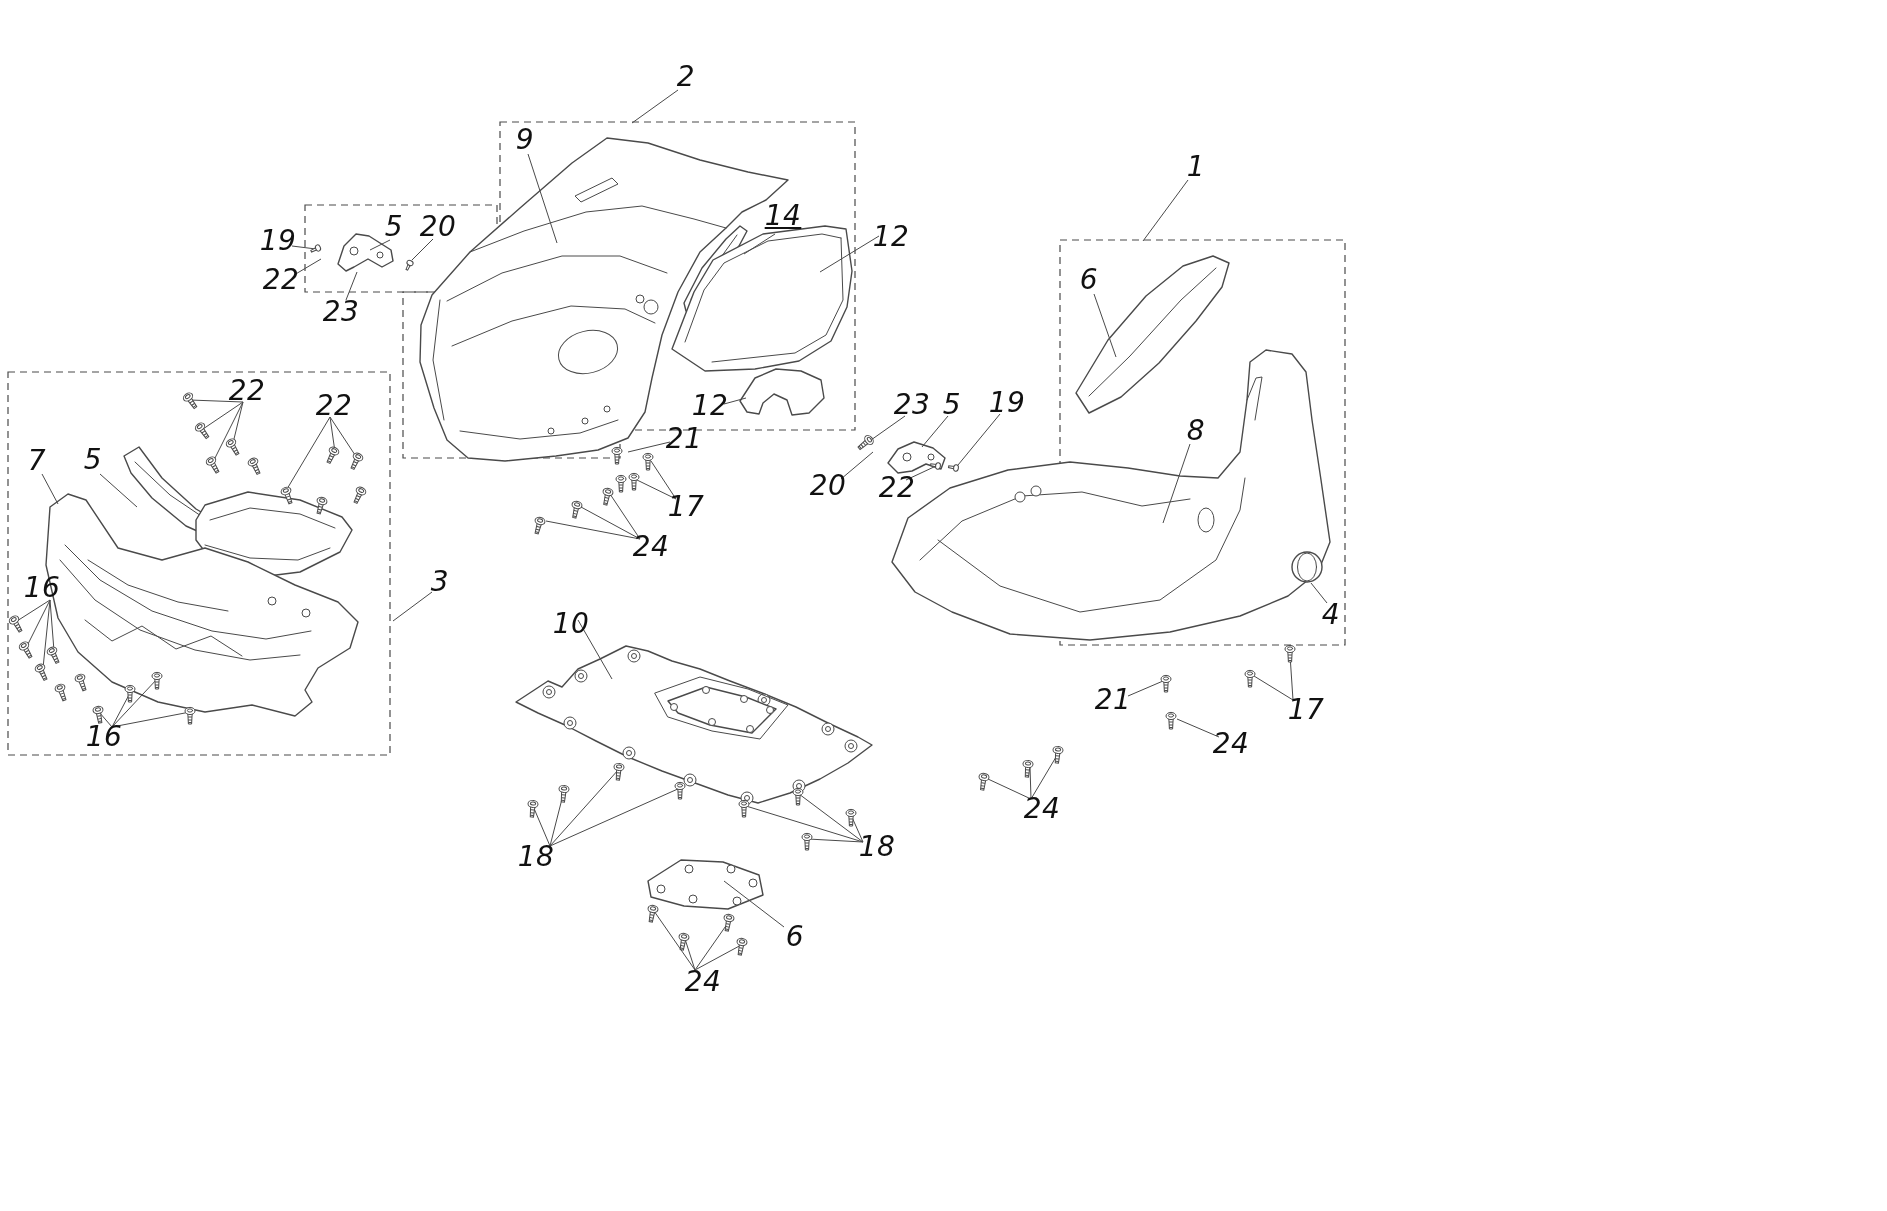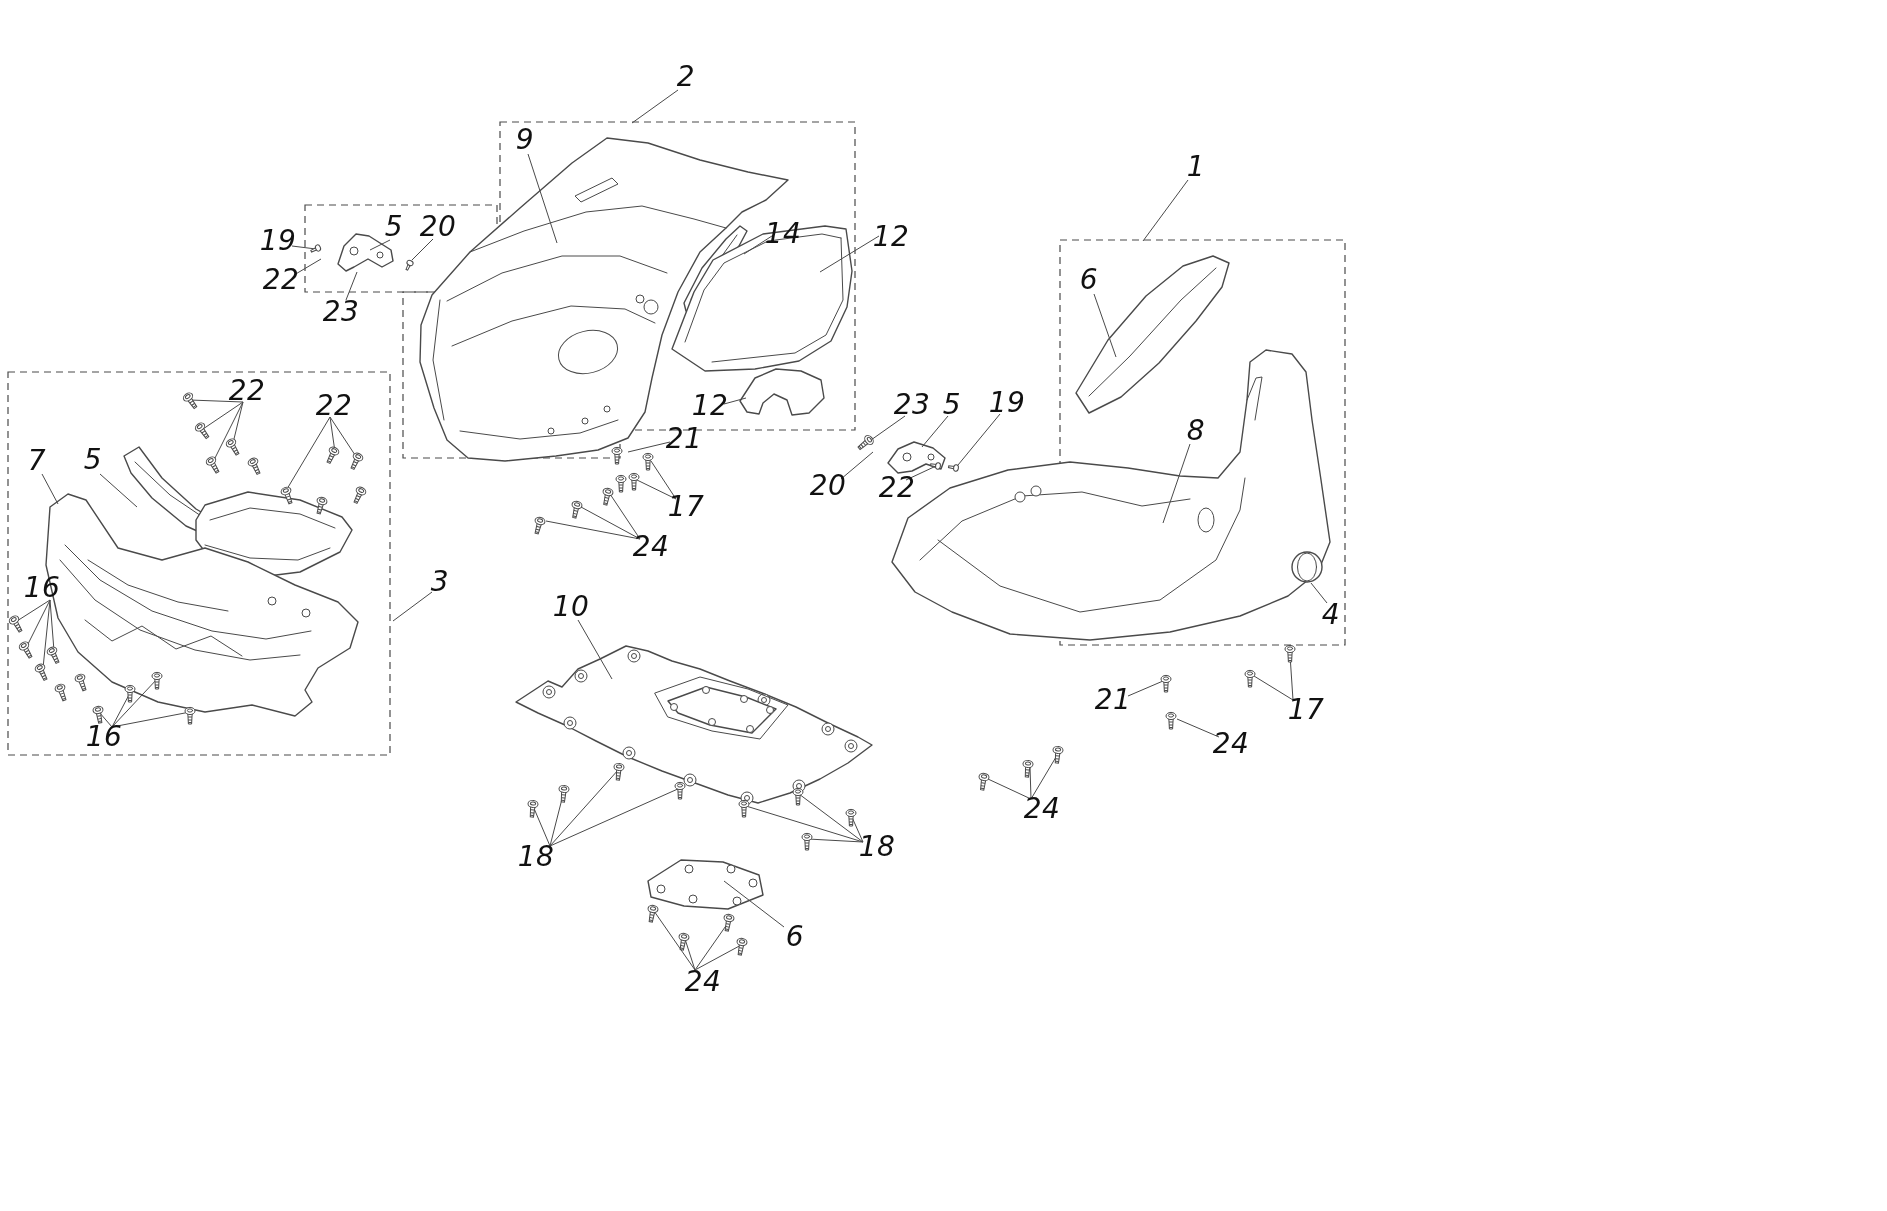--- a/index.html
+++ b/index.html
@@ -282,21 +282,21 @@
       <use href="#pin" transform="translate(318,248) rotate(65)"></use>
       <use href="#pin" transform="translate(410,263) rotate(25)"></use>
       <use href="#pin" transform="translate(956,468) rotate(100)"></use>
       <use href="#pin" transform="translate(938,466) rotate(100)"></use>
     </g>
   </svg>
 
   <div id="callout-layer">
       <div class="callout" style="left: 686px; top: 77px;">2</div>
       <div class="callout" style="left: 525px; top: 140px;">9</div>
-      <div class="callout" style="left: 783px; top: 234px;">14</div>
+      <div class="callout" style="left: 783px; top: 216px; text-decoration: underline;">14</div>
       <div class="callout" style="left: 891px; top: 237px;">12</div>
       <div class="callout" style="left: 394px; top: 227px;">5</div>
       <div class="callout" style="left: 438px; top: 227px;">20</div>
       <div class="callout" style="left: 278px; top: 241px;">19</div>
       <div class="callout" style="left: 281px; top: 280px;">22</div>
       <div class="callout" style="left: 341px; top: 312px;">23</div>
       <div class="callout" style="left: 1196px; top: 167px;">1</div>
       <div class="callout" style="left: 1089px; top: 280px;">6</div>
       <div class="callout" style="left: 710px; top: 406px;">12</div>
       <div class="callout" style="left: 912px; top: 405px;">23</div>
@@ -307,21 +307,21 @@
       <div class="callout" style="left: 247px; top: 391px;">22</div>
       <div class="callout" style="left: 334px; top: 406px;">22</div>
       <div class="callout" style="left: 37px; top: 461px;">7</div>
       <div class="callout" style="left: 93px; top: 460px;">5</div>
       <div class="callout" style="left: 828px; top: 486px;">20</div>
       <div class="callout" style="left: 897px; top: 488px;">22</div>
       <div class="callout" style="left: 686px; top: 507px;">17</div>
       <div class="callout" style="left: 651px; top: 547px;">24</div>
       <div class="callout" style="left: 42px; top: 588px;">16</div>
       <div class="callout" style="left: 440px; top: 582px;">3</div>
-      <div class="callout" style="left: 571px; top: 607px;">10</div>
+      <div class="callout" style="left: 571px; top: 624px;">10</div>
       <div class="callout" style="left: 1331px; top: 615px;">4</div>
       <div class="callout" style="left: 104px; top: 737px;">16</div>
       <div class="callout" style="left: 1113px; top: 700px;">21</div>
       <div class="callout" style="left: 1306px; top: 710px;">17</div>
       <div class="callout" style="left: 1231px; top: 744px;">24</div>
       <div class="callout" style="left: 1042px; top: 809px;">24</div>
       <div class="callout" style="left: 536px; top: 857px;">18</div>
       <div class="callout" style="left: 877px; top: 847px;">18</div>
       <div class="callout" style="left: 795px; top: 937px;">6</div>
       <div class="callout" style="left: 703px; top: 982px;">24</div>

